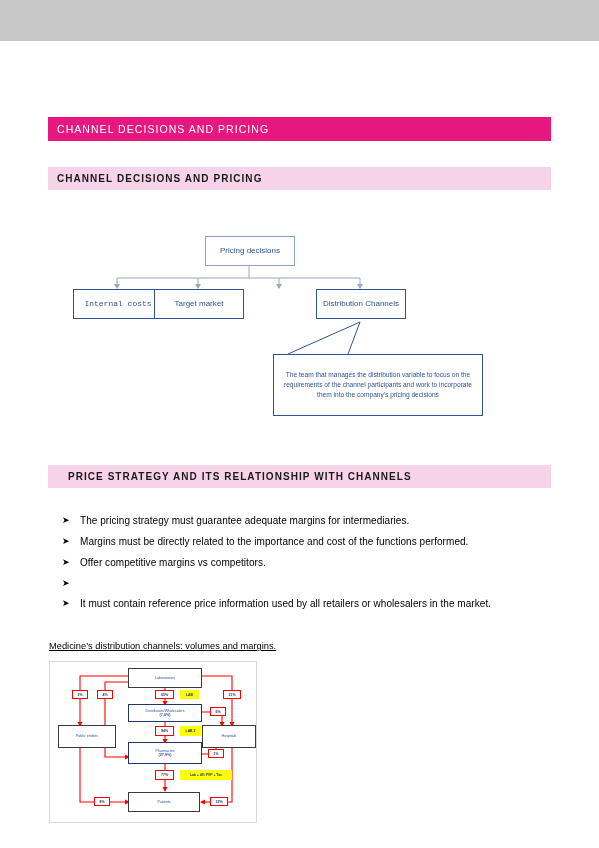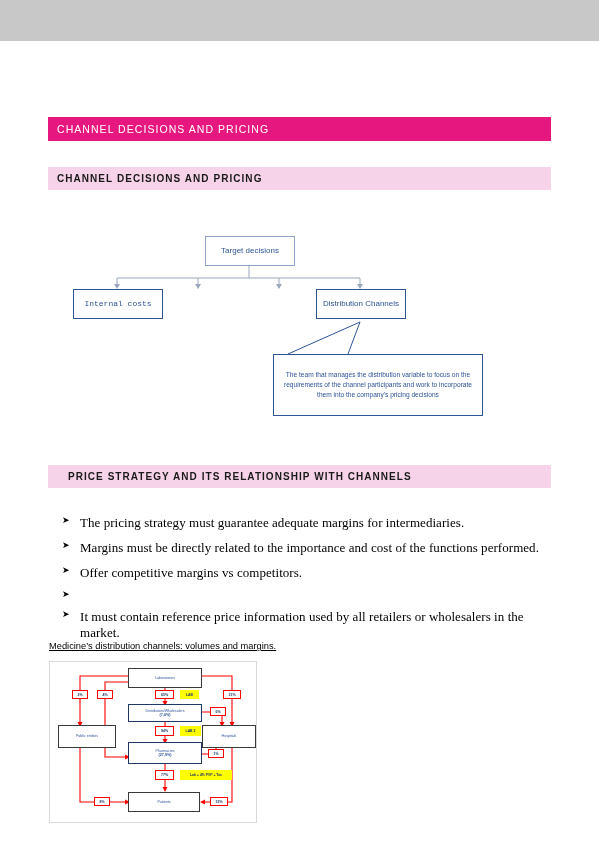--- a/index.html
+++ b/index.html
@@ -68,21 +68,21 @@
   
   .bullets{position:absolute;left:62px;top:474px;width:480px;}
   .bullets .row{
     display:flex;align-items:flex-start;margin-bottom:8.5px;
   }
   .bullets .mark{
     width:18px;flex:0 0 18px;color:#000;font-size:9px;line-height:1.25;
     font-family:"DejaVu Sans",sans-serif;
   }
   .bullets .txt{
-    font-size:13px;color:#000;line-height:1.25;letter-spacing:.05px;font-family:Liberation Serif, serif;
+    font-size:10px;color:#000;line-height:1.25;letter-spacing:.05px;
   }
 
   
   .cap{
     position:absolute;left:49px;top:600px;
     font-size:9.3px;color:#000;text-decoration:underline;
   }
 
   
   .diagram2{
@@ -141,25 +141,28 @@
         <polygon points="312,63 309,58 315,58"></polygon>
       </g>
 
       <g stroke="#2F5496" stroke-width="1" fill="none">
         <line x1="300" y1="128" x2="312" y2="96"></line>
         <line x1="240" y1="128" x2="312" y2="96"></line>
       </g>
     </svg>
 
     <div class="d1box d1root">
-      <span>Target decisions</span>
+      <span>Pricing decisions</span>
     </div>
 
     <div class="d1box lvl b1">
       <span>Internal costs</span>
+    </div>
+    <div class="d1box lvl b2">
+      <span>Target market</span>
     </div>
     <div class="d1box lvl b4">
       <span>Distribution Channels</span>
     </div>
 
     <div class="callout">
       <span>The team that manages the distribution variable to focus on the requirements of the channel participants and work to incorporate them into the company's pricing decisions</span>
     </div>
   </div>
 

